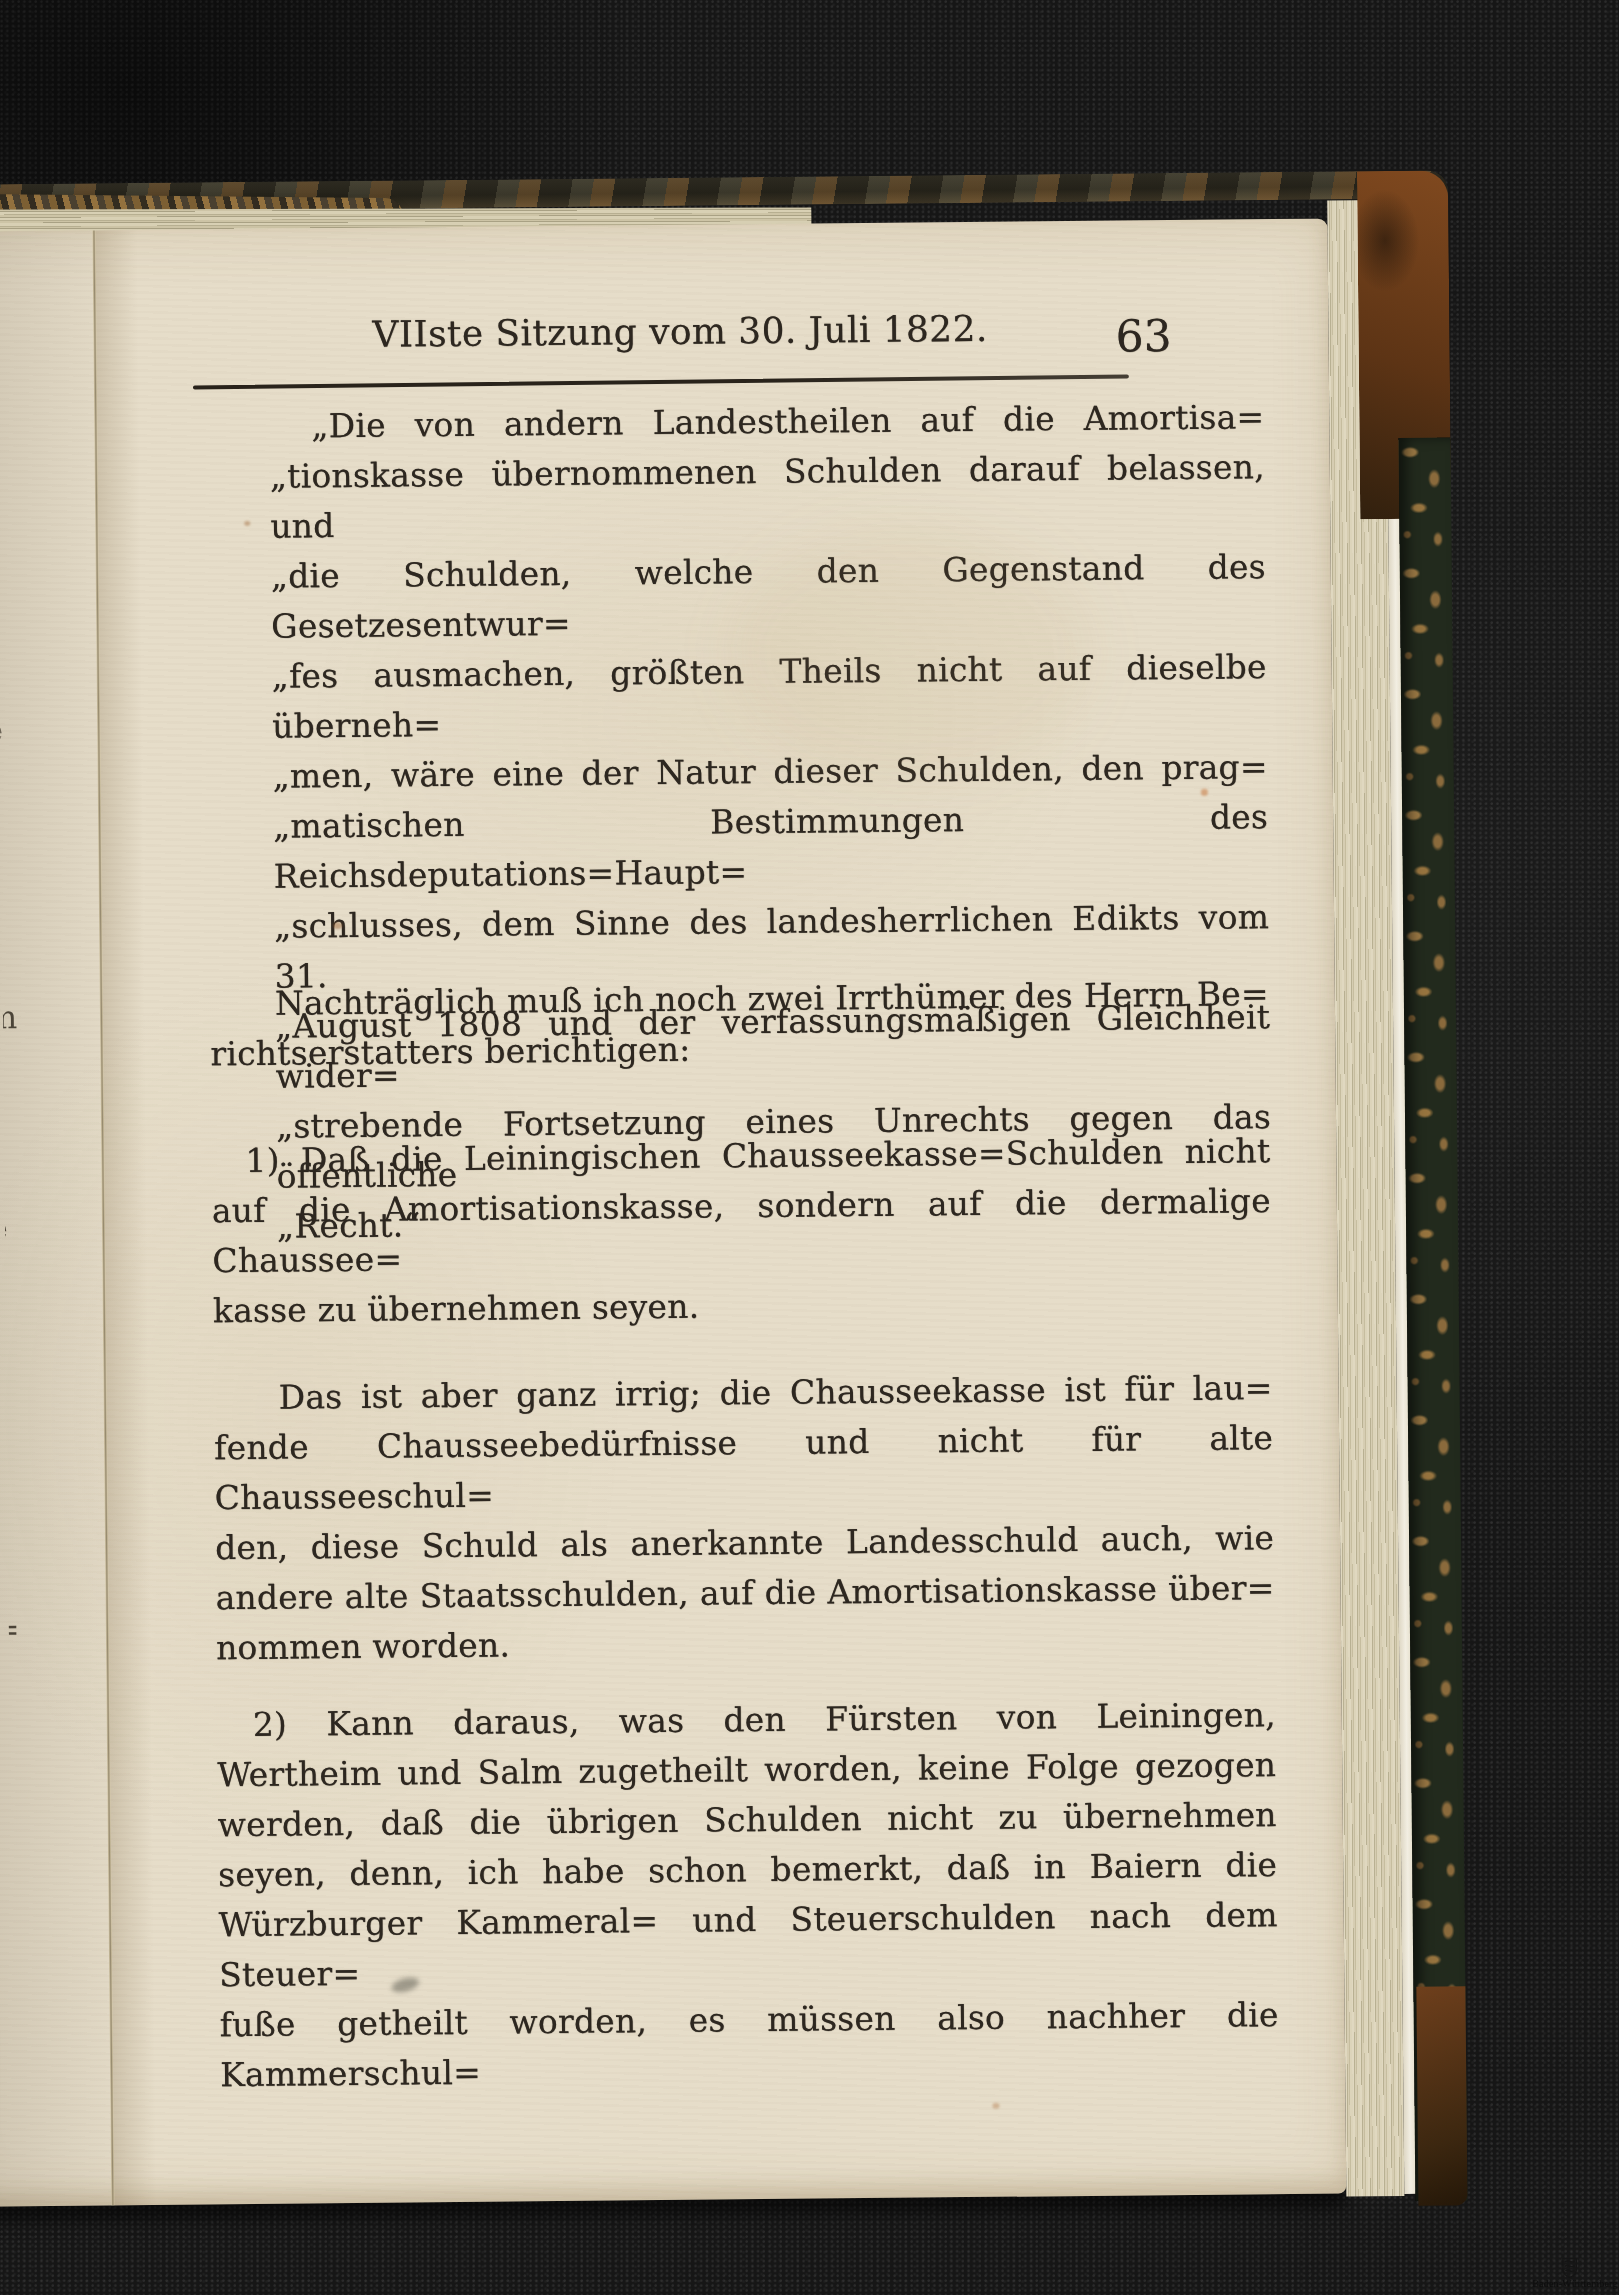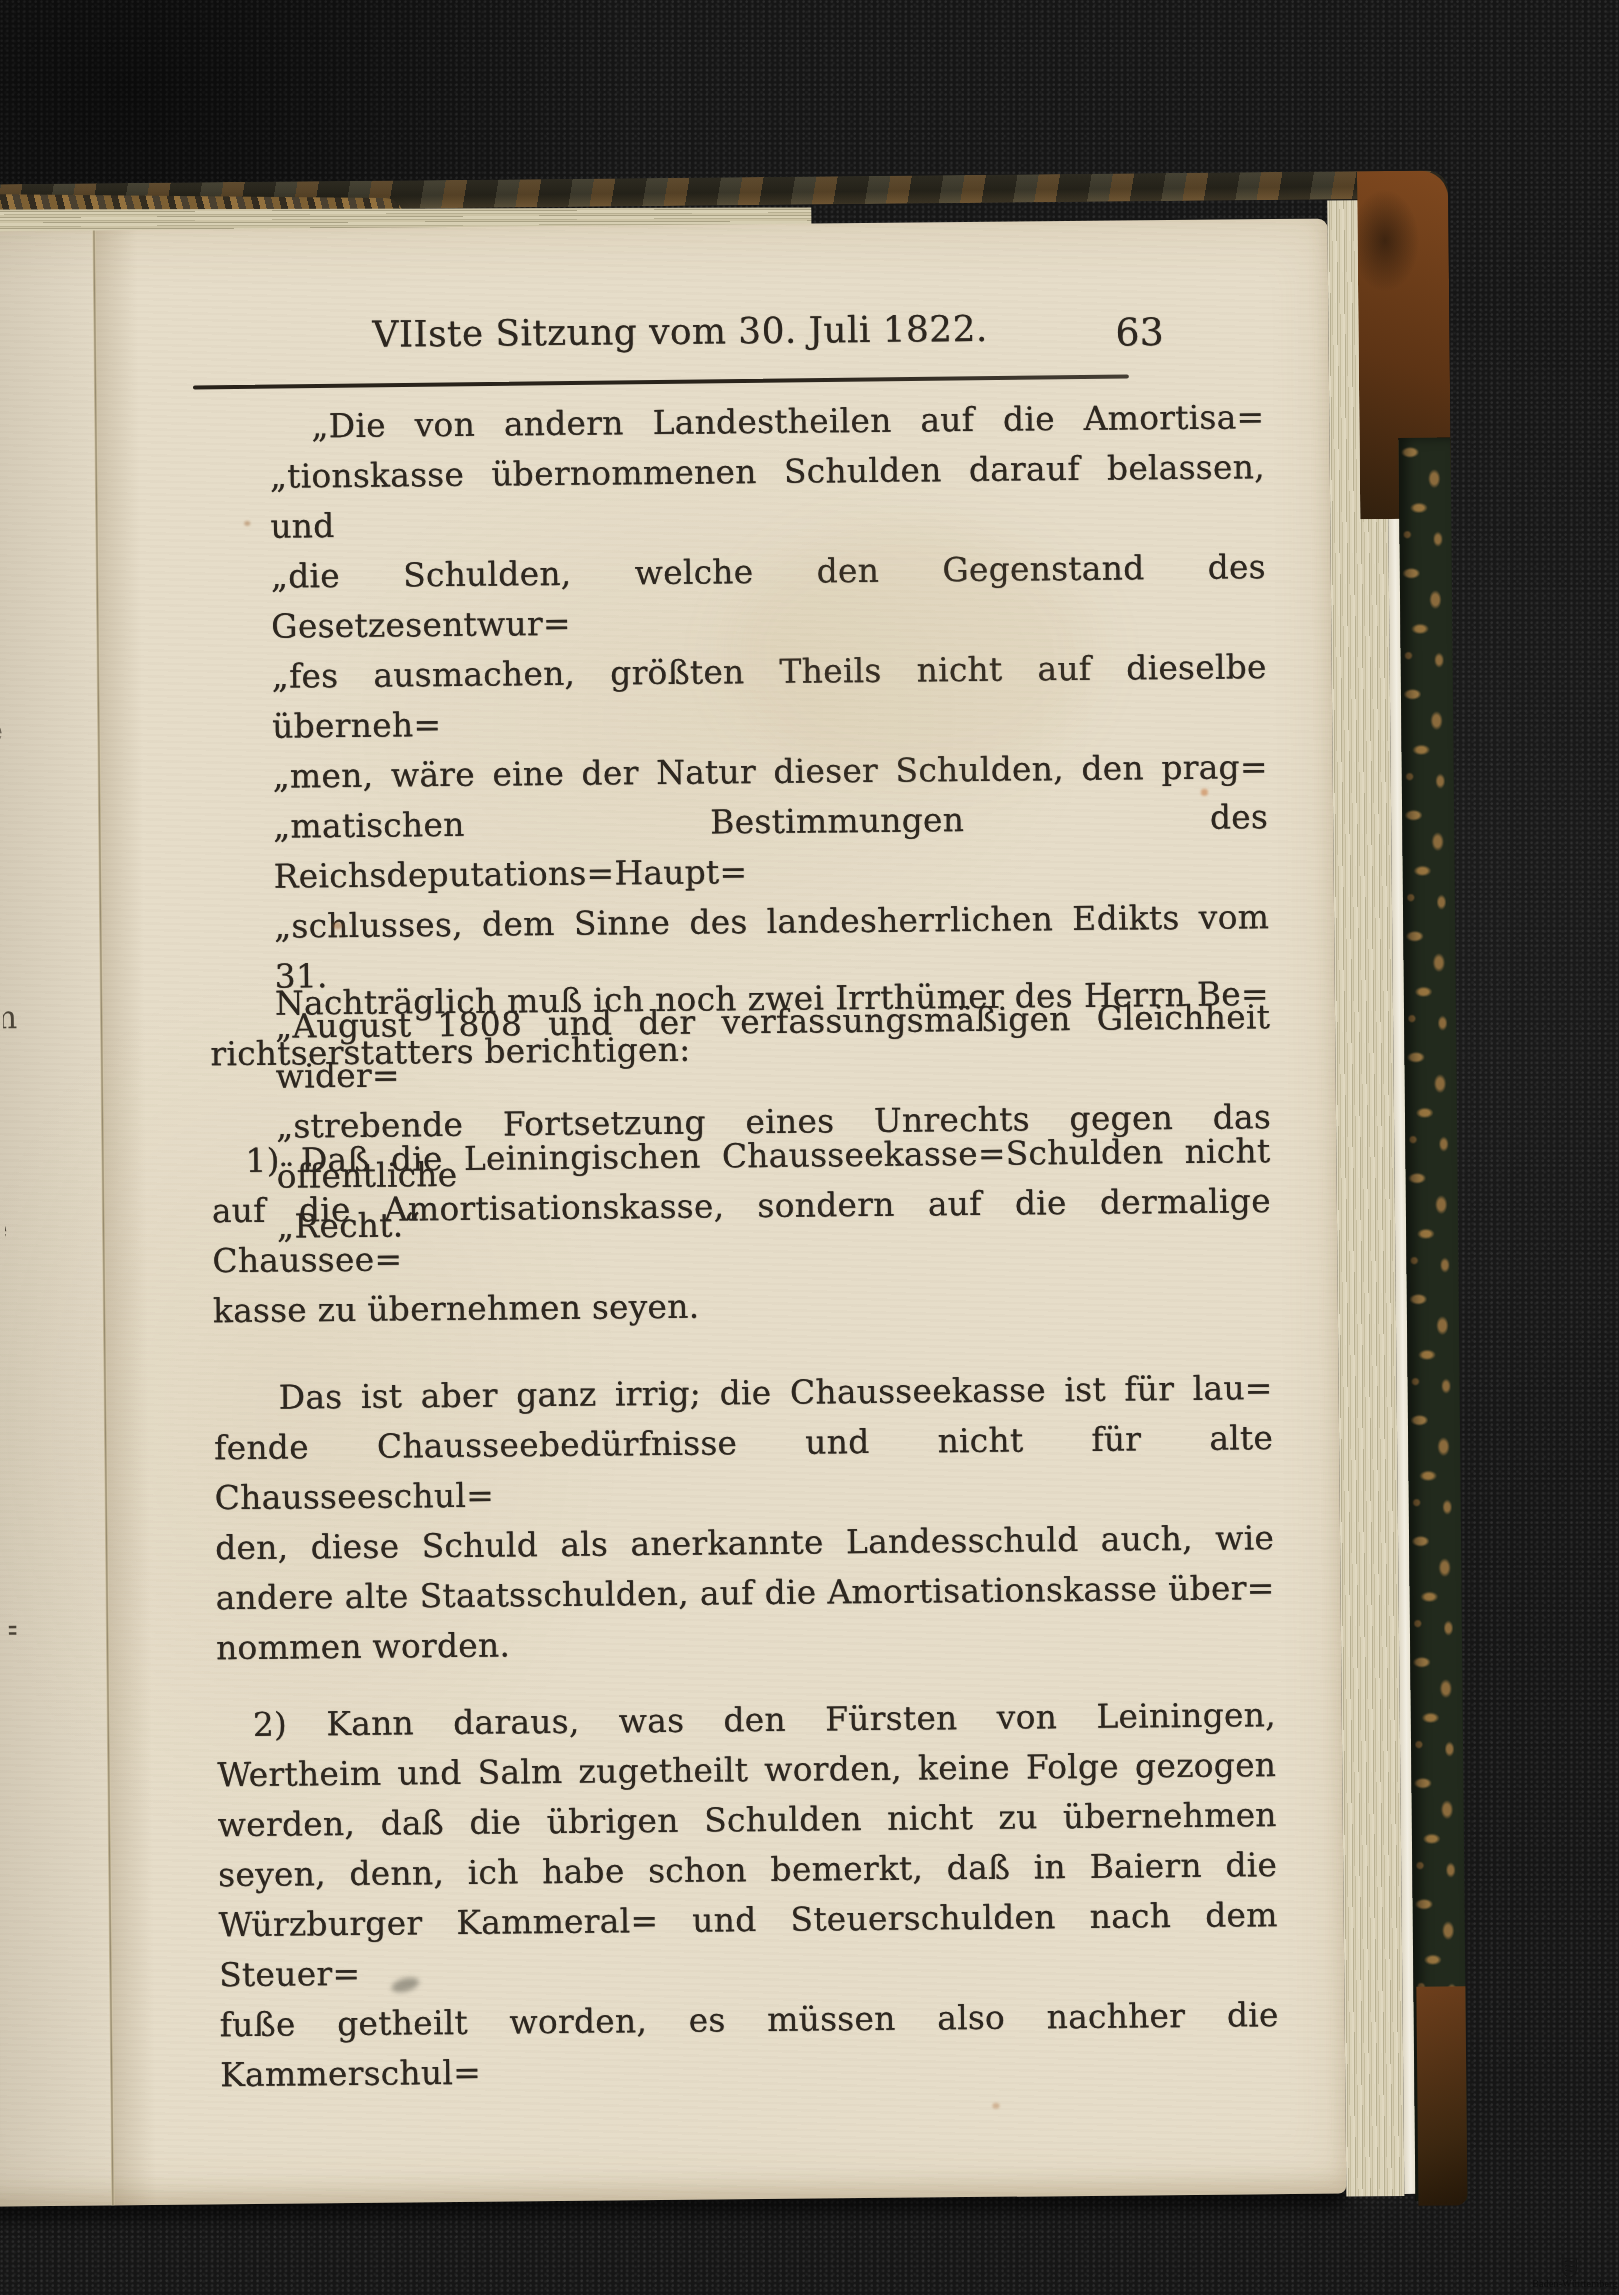--- a/index.html
+++ b/index.html
@@ -70,21 +70,21 @@
     background:linear-gradient(to right, rgba(110,88,52,.20), rgba(110,88,52,0));}
 
   
   .left-frags{position:absolute;left:68px;top:227px;width:26px;height:1377px;overflow:hidden;}
   .left-frags span{position:absolute;left:-16px;font-size:32px;color:#332c22;opacity:.85;}
 
   
   .ink{color:#2d2720;text-shadow:0 0 0.8px rgba(45,38,28,.55), 0.4px 0.4px 0 rgba(45,38,28,.22);}
   .header-title{position:absolute;left:444px;top:133px;width:522px;text-align:center;
     font-size:36px;letter-spacing:0.4px;white-space:nowrap;}
-  .page-num{position:absolute;left:1187px;top:137px;font-size:38px;}
+  .page-num{position:absolute;left:1187px;top:137px;font-size:44px;}
   .rule{position:absolute;left:264px;top:202px;width:936px;height:4px;border-radius:2.4px;
     background:linear-gradient(to right,#29231b 0 60%, #29231b 62%, rgba(41,35,27,.85));
     transform:rotate(-.12deg);}
   .tblock{position:absolute;}
   .line{font-size:33px;line-height:50px;letter-spacing:0.2px;
     text-align:justify;text-align-last:justify;white-space:normal;}
   .line.short{text-align:left;text-align-last:left;}
   .ind42{padding-left:34px;} .ind45{padding-left:36px;} .ind52{padding-left:42px;}
   .ind80{padding-left:65px;}
   .quote{left:340px;top:220px;width:995px;}

